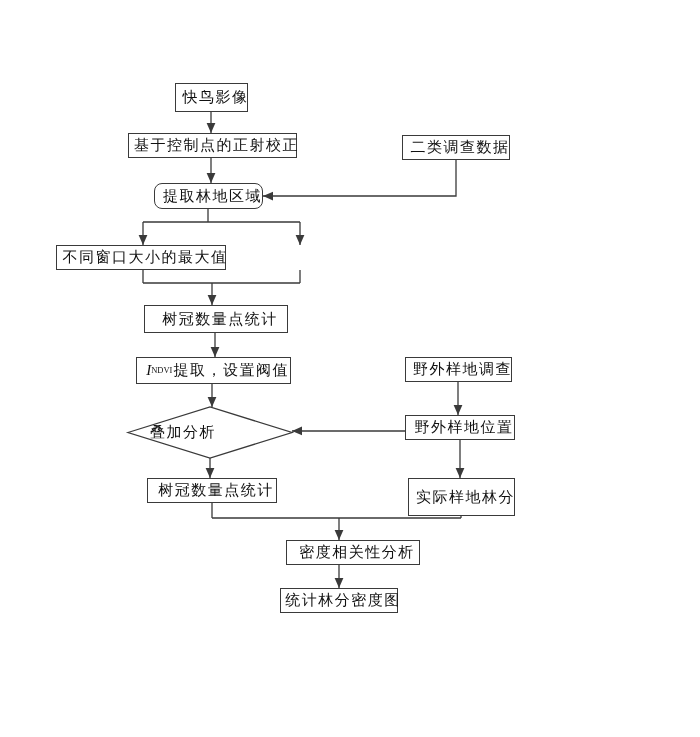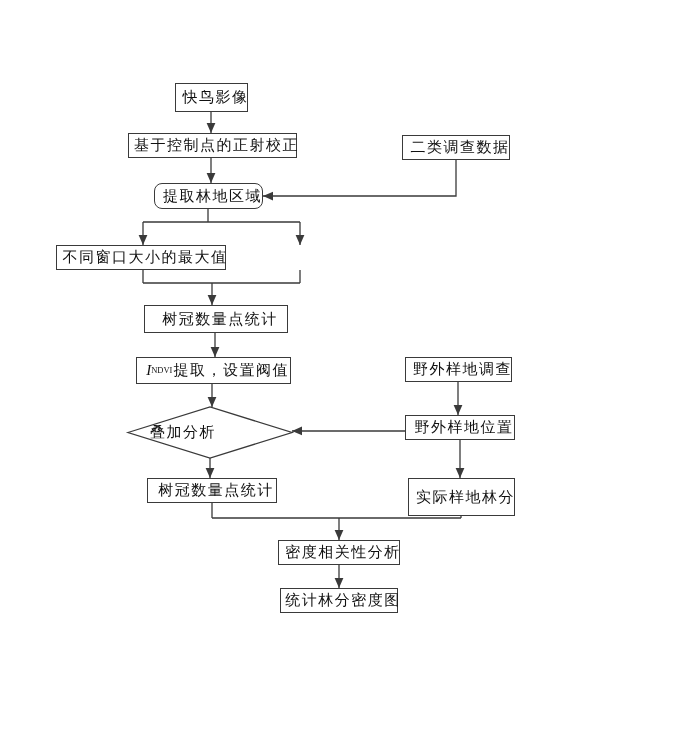--- a/index.html
+++ b/index.html
@@ -54,21 +54,21 @@
   .n-class2           { left: 402px; top: 135px; width: 108px; height: 25px; }
   .n-forest           { left: 154px; top: 183px; width: 109px; height: 26px; border-radius: 8px; }
   .n-windowmax        { left:  56px; top: 245px; width: 170px; height: 25px; }
   .n-pansub           { left: 247px; top: 245px; width: 106px; height: 25px; }
   .n-spectral         { left: 144px; top: 305px; width: 144px; height: 28px; }
   .n-ndvi             { left: 136px; top: 357px; width: 155px; height: 27px; }
   .n-fieldsurvey      { left: 405px; top: 357px; width: 107px; height: 25px; }
   .n-fieldlocation    { left: 405px; top: 415px; width: 110px; height: 25px; }
   .n-crowncount       { left: 147px; top: 478px; width: 130px; height: 25px; }
   .n-actualstand      { left: 408px; top: 478px; width: 107px; height: 38px; }
-  .n-densitycorr      { left: 278px; top: 540px; width: 122px; height: 25px; justify-content: center; }
+  .n-densitycorr      { left: 286px; top: 540px; width: 134px; height: 25px; justify-content: center; }
   .n-densitymap       { left: 280px; top: 588px; width: 118px; height: 25px; }
   .n-overlay-label    { left: 150px; top: 421px; width: 120px; height: 22px; }
 </style>
 </head>
 <body>
 
 <div id="canvas">
 
   <svg id="wires" viewBox="0 0 700 737" xmlns="http://www.w3.org/2000/svg">
     <defs>

